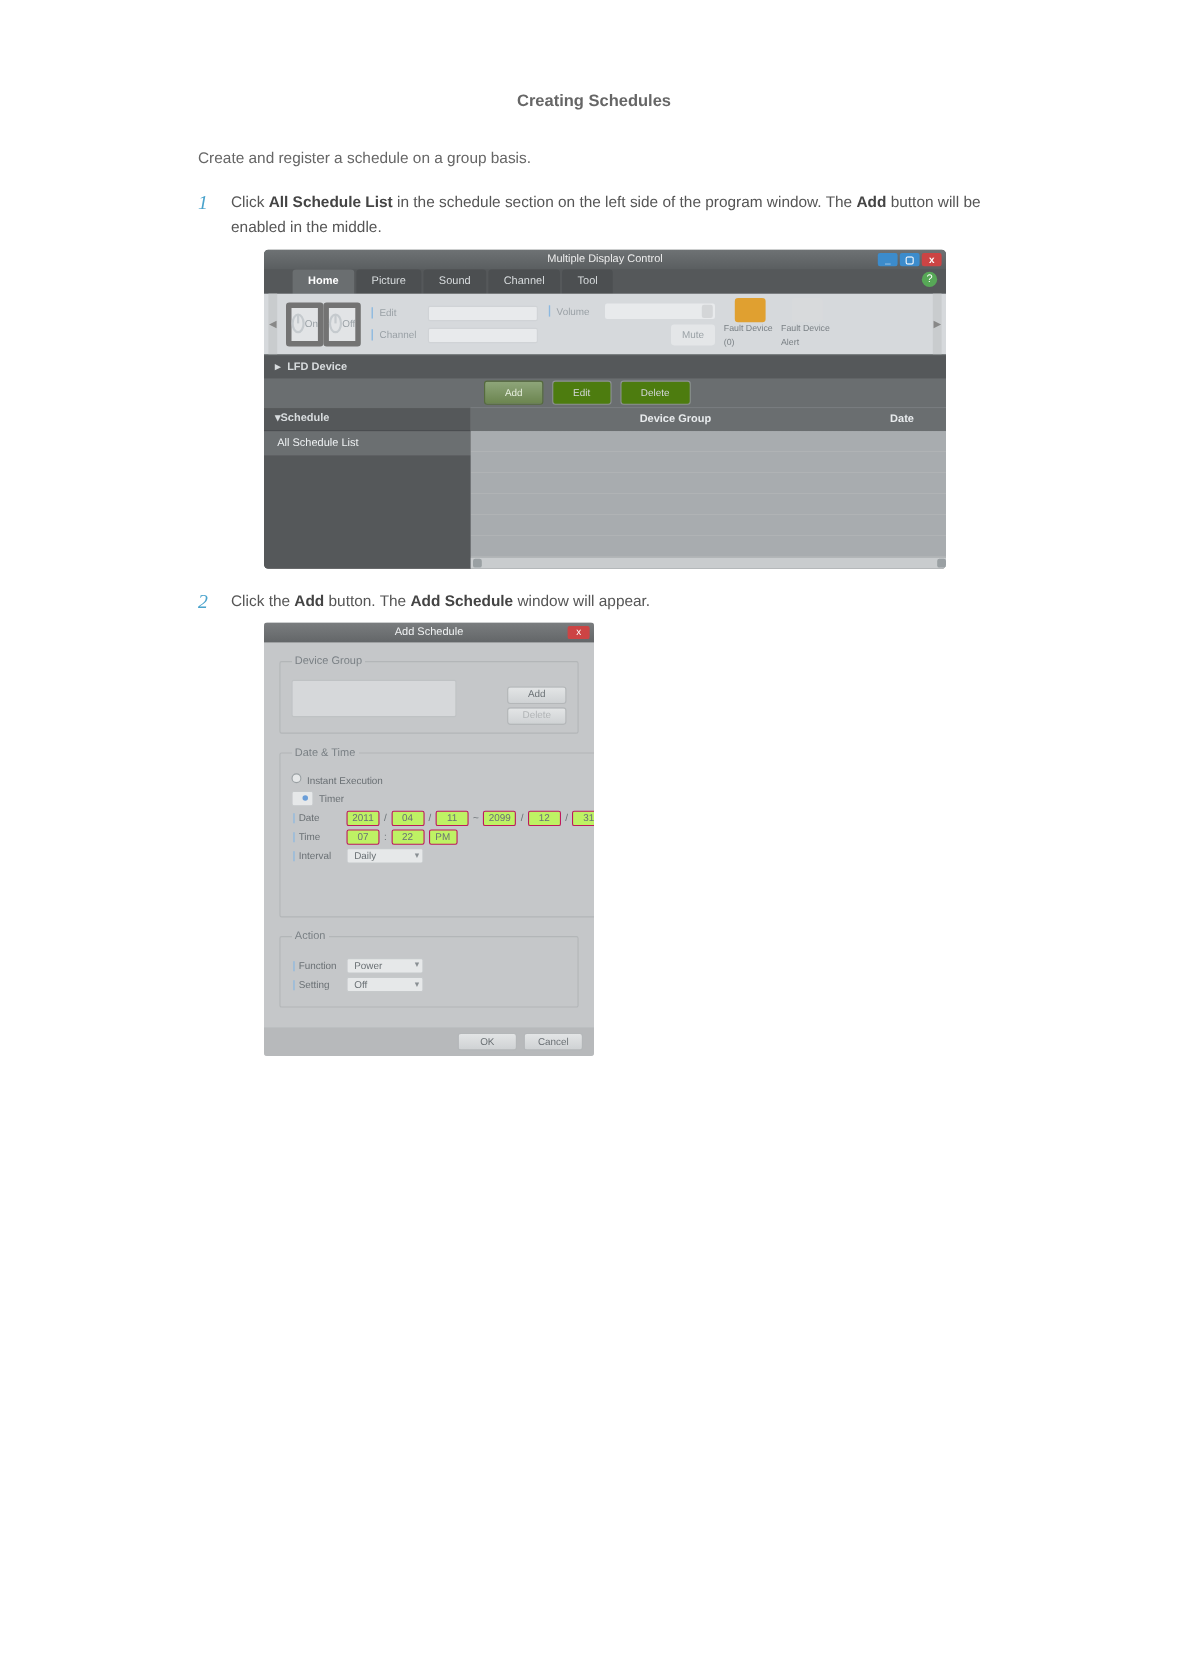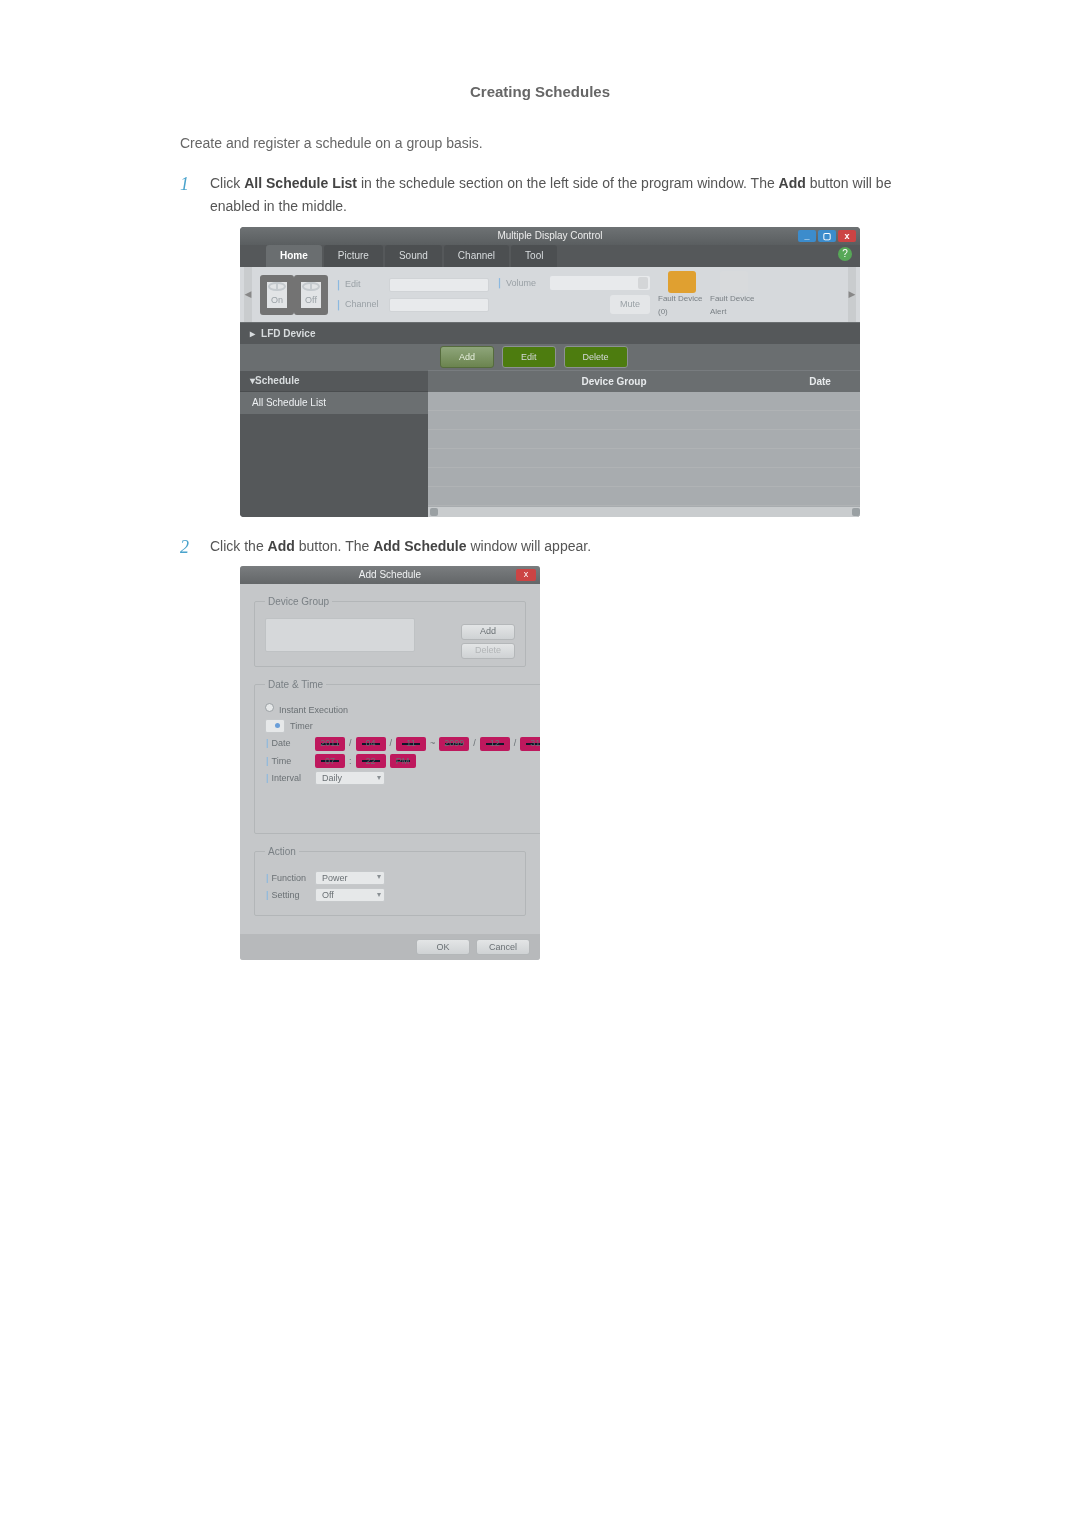--- a/index.html
+++ b/index.html
@@ -126,22 +126,22 @@
     display:flex; align-items:center;
     padding: 0 4px;
     gap: 8px;
     color: #9aa1a6;
     position:relative;
   }
   .power-group { display:flex; gap:0; align-items:center; }
   .power-btn {
     width: 34px; height: 40px;
     background: #e2e4e6;
-    border: 7px solid #737373;
-    display:flex; flex-direction:column; align-items:center; justify-content:center;
+    border: 5px solid #737373;
+    display:flex; flex-direction:row; align-items:center; justify-content:center;
     font-size:9px; color:#9aa1a6;
     border-radius:3px;
   }
   .power-btn .circ {
     width:18px;height:18px;border:2px solid #c5cace; border-radius:50%; margin-bottom:2px;
     position:relative;
   }
   .power-btn .circ::after{content:"";position:absolute; left:50%; top:-1px; width:2px; height:8px; background:#c5cace; transform:translateX(-50%);}
   .ctrl-col { display:flex; flex-direction:column; gap:4px; }
   .ctrl-row { display:flex; align-items:center; gap:4px; }
@@ -253,21 +253,21 @@
   .gray-btn.disabled{ color:#b2b5b7; }
   .radio-row{ display:flex; align-items:flex-start; gap:5px; margin:2px 0; font-size:9px; }
   .radio-dot{
     width:9px;height:9px;border-radius:50%;border:1px solid #9aa0a3;display:inline-block;background:#e6e8e9;
   }
   .radio-dot.sel::after{content:"";display:block;width:5px;height:5px;border-radius:50%;background:#6a9ed8;margin:1px;}
   .field-row{ display:flex; align-items:center; gap:4px; margin:3px 0; font-size:9px;}
   .field-label{ width:46px; display:flex; align-items:center; gap:2px;}
   .pipe{ color:#8bb8e0; font-weight:bold;}
   .spin{
-    width:30px; height:14px; background:#0f172a; border:6px solid #be185d; border-radius:2px;
+    width:30px; height:14px; background:#bef264; border:1px solid #be185d; border-radius:2px;
     display:inline-flex; align-items:center; justify-content:center; font-size:9px; position:relative;
   }
   .sel{
     height:14px;background:#e6e8e9;border:1px solid #c6c9cb;border-radius:2px;
     padding:0 12px 0 6px; display:inline-flex; align-items:center; font-size:9px;
     position:relative;
   }
   .sel::after{content:"▾"; position:absolute; right:3px; font-size:8px; color:#8a9094;}
   .win2-footer{
     height:26px; background:#b7b9bb; display:flex; align-items:center; justify-content:flex-end;

